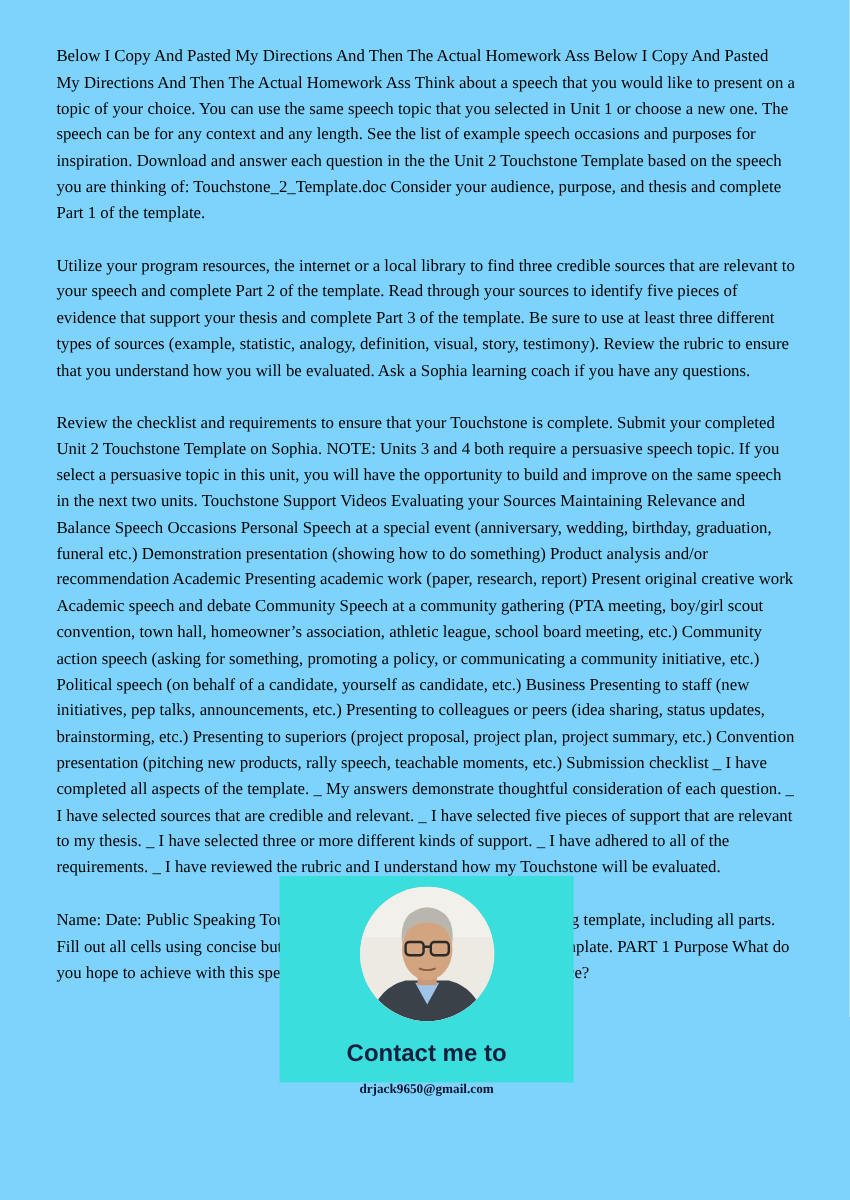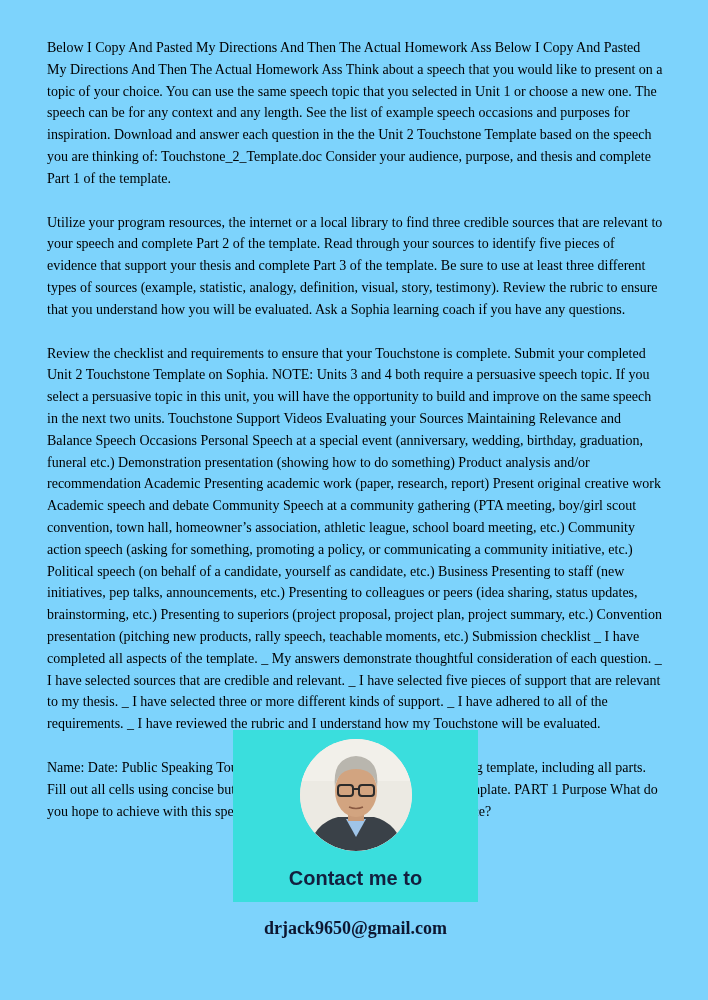--- a/index.html
+++ b/index.html
@@ -49,24 +49,24 @@
     margin-top: 13px;
     font-family: "Liberation Sans", sans-serif;
     font-weight: bold;
     font-size: 20px;
     line-height: 29px;
     color: #131f3e;
     text-align: center;
     white-space: nowrap;
   }
   .email {
-    margin-top: 25px;
+    margin-top: 9px;
     font-family: "Liberation Serif", serif;
     font-weight: bold;
-    font-size: 18px;
+    font-size: 11px;
     color: #0d1630;
     text-align: right;
     white-space: nowrap;
   }
 </style>
 </head>
 <body>
 
 <div class="page">
 

